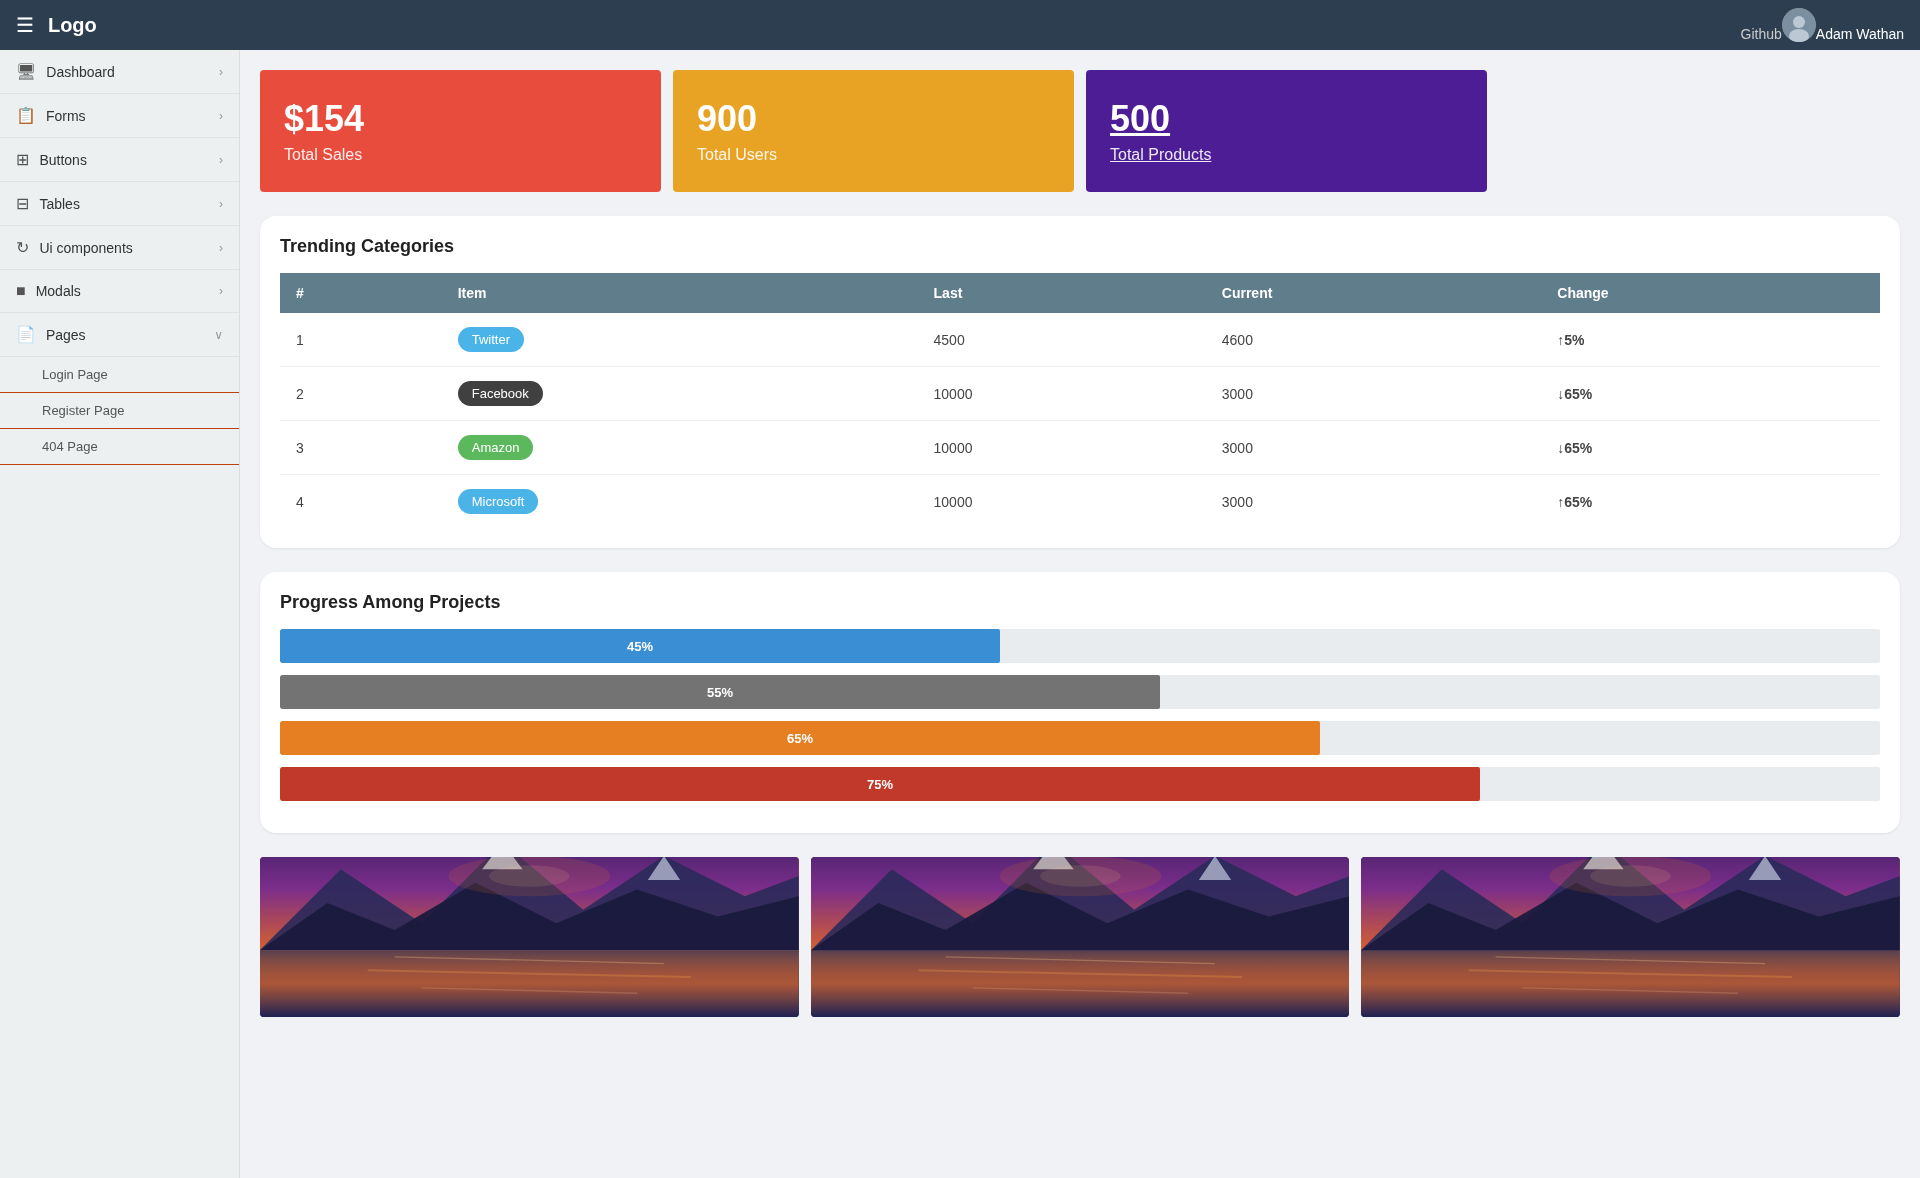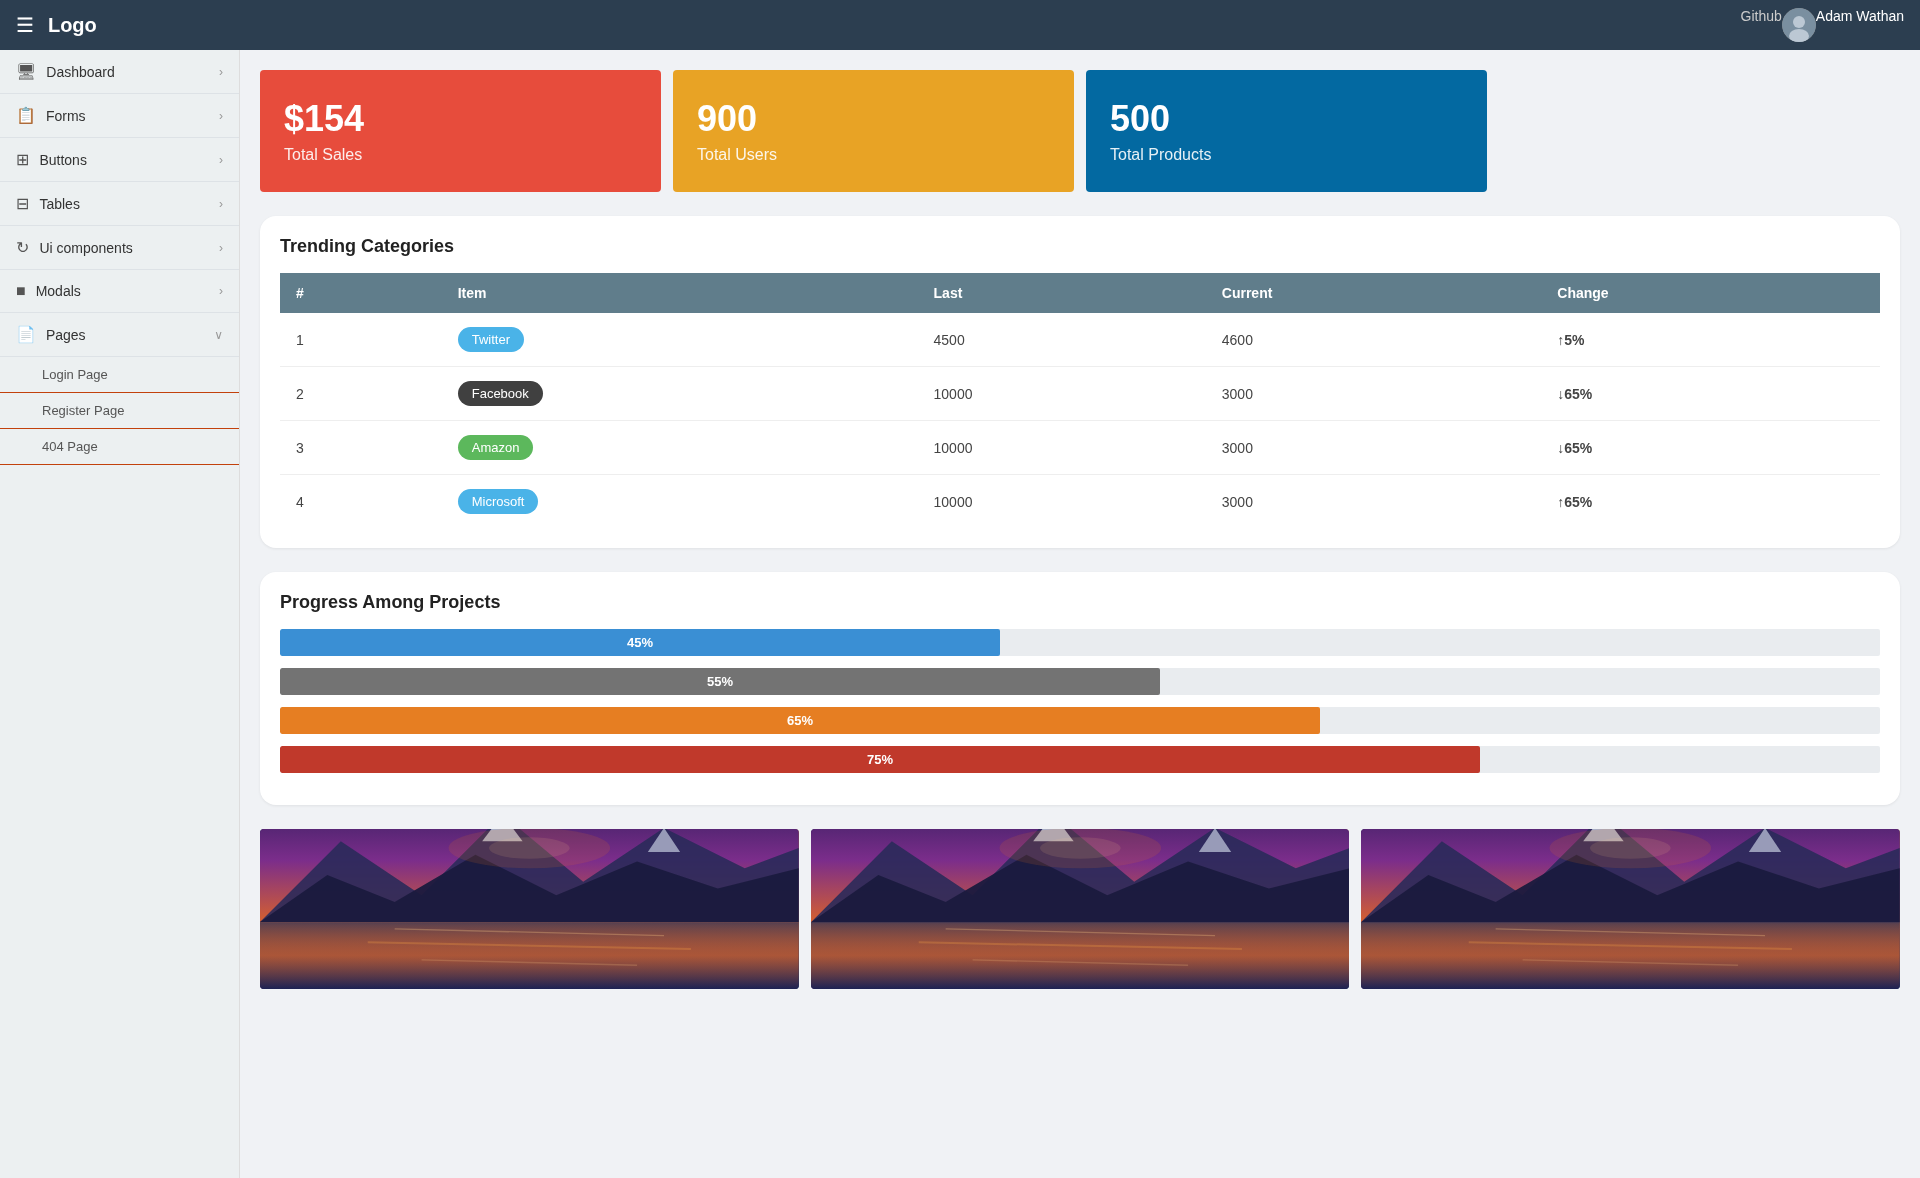--- a/index.html
+++ b/index.html
@@ -10,21 +10,21 @@
       background: #2c3e50;
       color: #fff;
       display: flex;
       align-items: center;
       padding: 0 16px;
       height: 50px;
       flex-shrink: 0;
       justify-content: space-between;
     }
     .topnav-left { display: flex; align-items: center; gap: 14px; }
-    .topnav-right { display: flex; align-items: flex-start; gap: 0; }
+    .topnav-right { display: flex; align-items: flex-end; gap: 0; }
     .hamburger { font-size: 20px; cursor: pointer; }
     .logo-text { font-size: 20px; font-weight: bold; }
     .github-link { font-size: 14px; color: #ccc; cursor: pointer; }
     .avatar {
       width: 34px; height: 34px; border-radius: 50%;
       background: #888;
       overflow: hidden;
       display: flex; align-items: center; justify-content: center;
       font-size: 18px;
     }
@@ -80,21 +80,21 @@
     .stat-card {
       padding: 28px 24px;
       border-radius: 4px;
       color: #fff;
     }
     .stat-card-value { font-size: 36px; font-weight: bold; margin-bottom: 6px; }
     .stat-card-label { font-size: 16px; opacity: 0.9; }
     .card-red { background: #e74c3c; }
     .card-blue { background: #3aacca; }
     .card-orange { background: #e8a325; }
-    .card-green { background: #0369a1; }
+    .card-green { background: #4c1d95; text-decoration: underline; }
 
     
     .section-card {
       background: #fff;
       border-radius: 16px;
       padding: 20px;
       margin-bottom: 24px;
       box-shadow: 0 1px 3px rgba(0,0,0,0.07);
     }
     .section-title {
@@ -127,21 +127,21 @@
     .change-down { color: #e74c3c; font-weight: bold; }
     .arrow-up::before { content: '↑'; }
     .arrow-down::before { content: '↓'; }
 
     
     .progress-section { }
     .progress-item { margin-bottom: 12px; }
     .progress-bar-bg {
       background: #e9ecef;
       border-radius: 2px;
-      height: 27px;
+      height: 34px;
       width: 100%;
       position: relative;
       overflow: hidden;
     }
     .progress-bar-fill {
       height: 100%;
       display: flex;
       align-items: center;
       justify-content: center;
       color: #fff;

